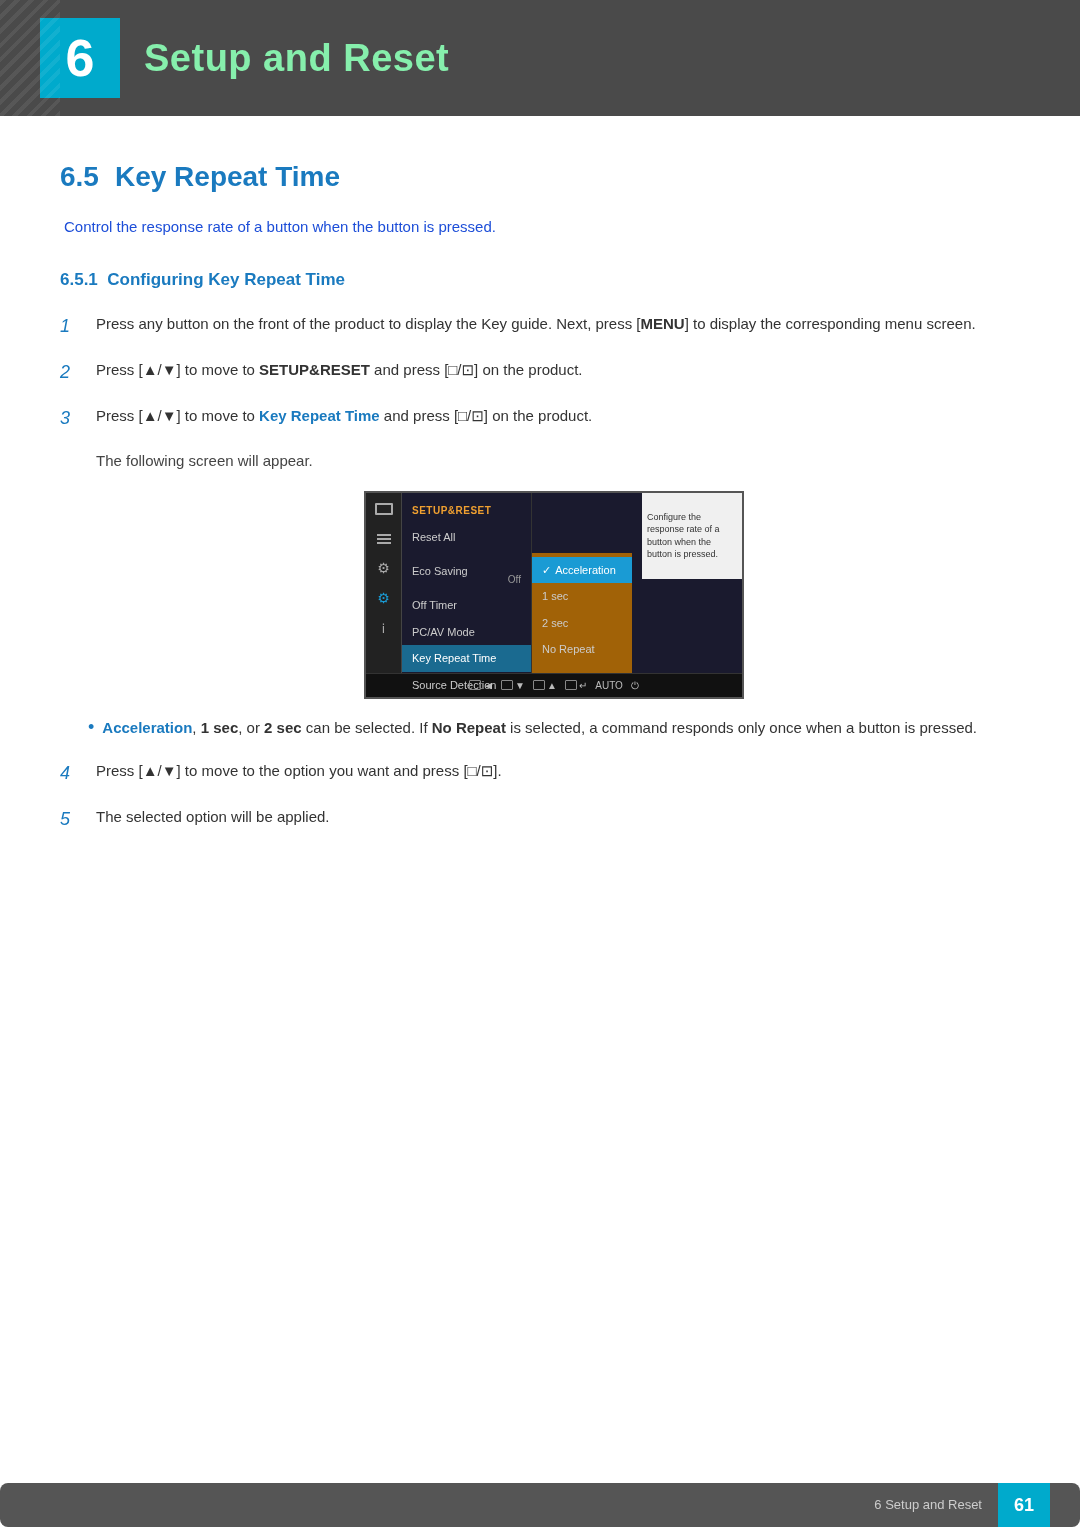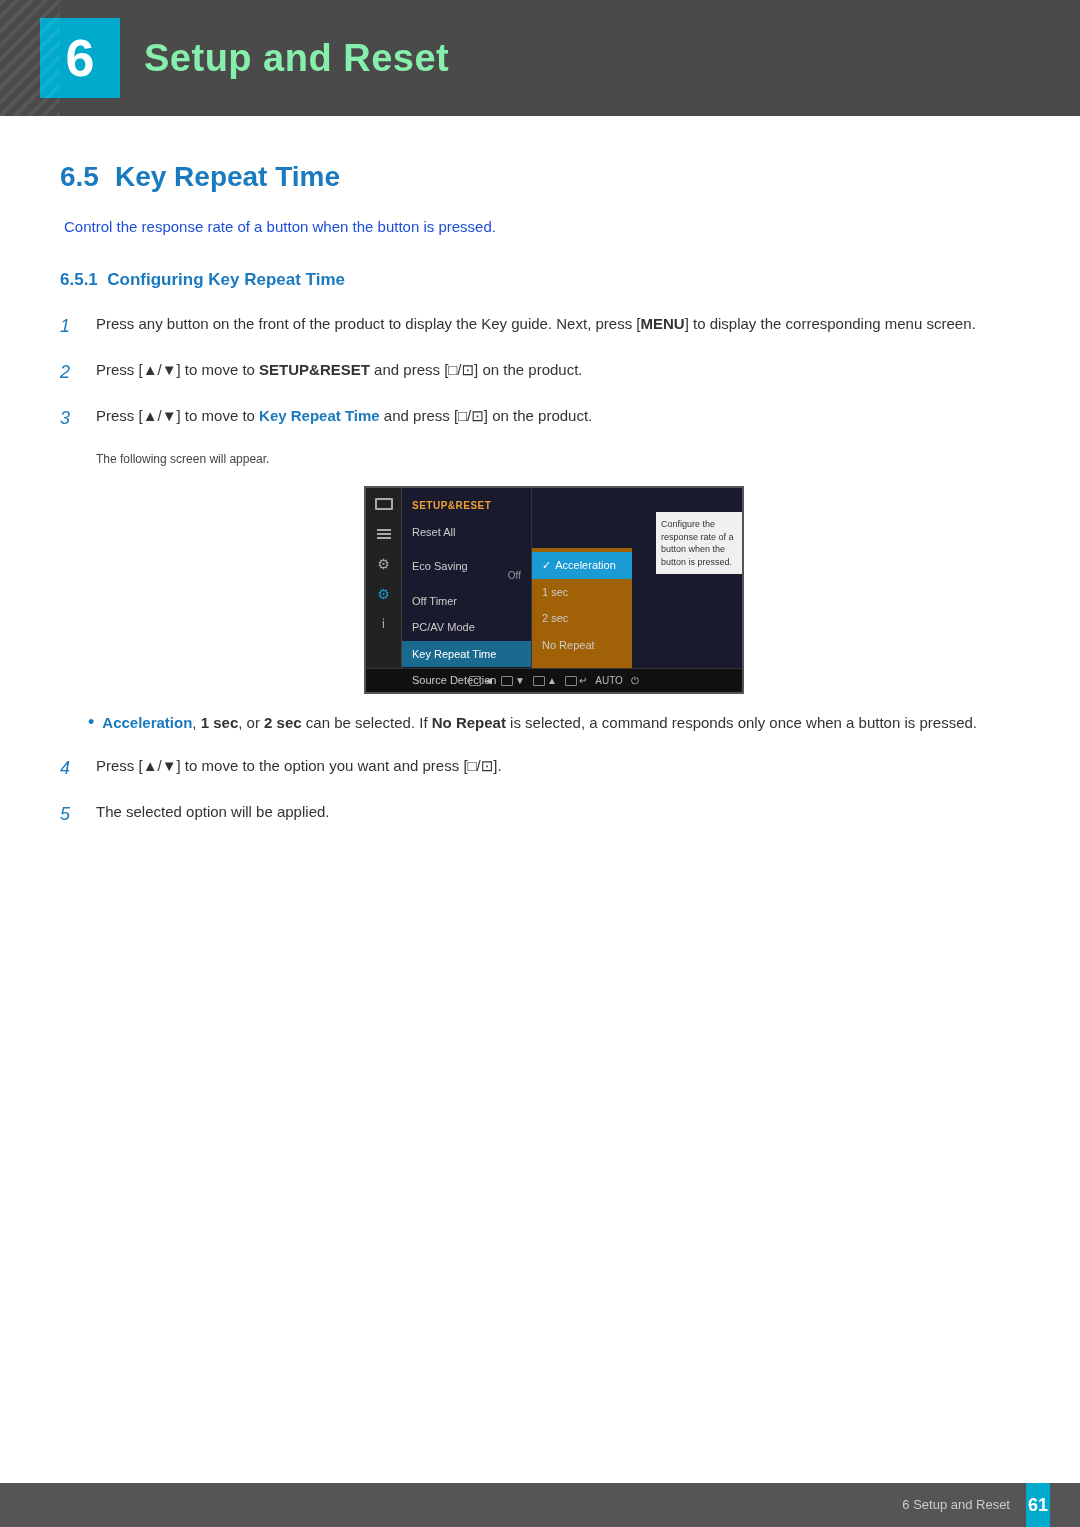--- a/index.html
+++ b/index.html
@@ -263,27 +263,26 @@
 
     .submenu-item .check {
       margin-right: 4px;
     }
 
     
     .tooltip-box {
       position: absolute;
       right: 0;
       top: 0;
-      width: 86px;
+      width: 100px;
       background: #f0f0f0;
       color: #333;
       font-size: 9px;
-      padding: 6px 5px;
+      padding: 18px 5px;
       line-height: 1.4;
-      margin-top: 24px;
     }
 
     
     .screen-bottom {
       background: #111;
       height: 24px;
       display: flex;
       align-items: center;
       justify-content: center;
       gap: 8px;
@@ -339,45 +338,46 @@
       position: absolute;
       bottom: 0;
       left: 0;
       right: 0;
       height: 44px;
       background: #555;
       display: flex;
       align-items: center;
       justify-content: flex-end;
       padding: 2px 30px;
+      border-radius: 8px;
     }
 
     .footer-text {
       color: #ccc;
       font-size: 13px;
       margin-right: 16px;
     }
 
     .footer-page {
       background: #00aacc;
       color: #fff;
       font-size: 18px;
       font-weight: bold;
-      width: 24px;
+      width: 52px;
       height: 44px;
       display: flex;
       align-items: center;
       justify-content: center;
     }
 
     .step-sub {
       margin-left: 36px;
       margin-top: 6px;
       margin-bottom: 10px;
-      font-size: 12px;
+      font-size: 15px;
       color: #444;
     }
   </style>
 </head>
 <body>
 
 <div class="chapter-header">
   <div class="chapter-number-box">6</div>
   <div class="chapter-title">Setup and Reset</div>
 </div>

